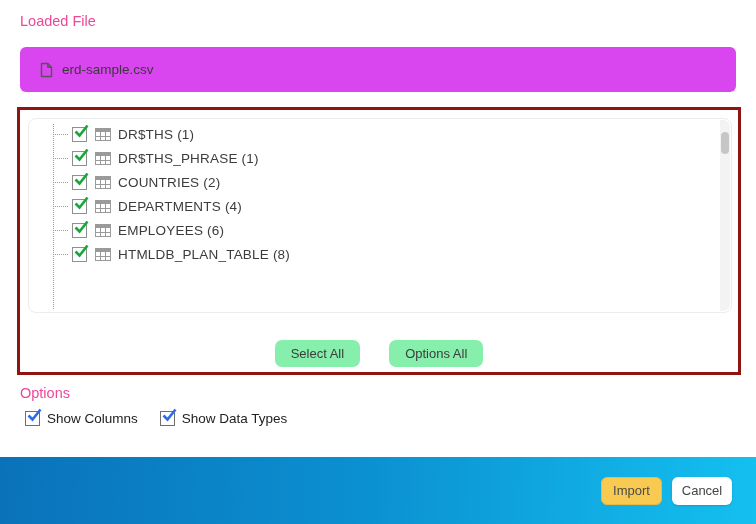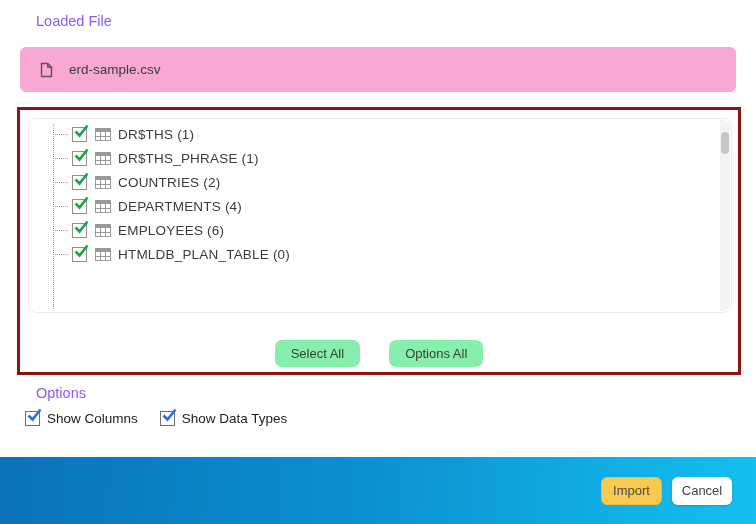--- a/index.html
+++ b/index.html
@@ -2,27 +2,27 @@
 <html><head>
 <meta charset="utf-8">
 <style>
   * { margin:0; padding:0; box-sizing:border-box; }
   html,body { background:#fff; }
   .app {
     position:relative; width:756px; height:524px; background:#ffffff;
     font-family:"Liberation Sans", sans-serif; overflow:hidden;
   }
   .section-label {
-    position:absolute; left:36px; font-size:14.5px; color:#8b5cf6;
+    position:absolute; left:20px; font-size:14.5px; color:#ec4899;
   }
   .loaded-file-label { top:13px; }
   .file-chip {
     position:absolute; left:20px; top:47px; width:716px; height:45px;
-    background:#f9a8d4; border-radius:6px; display:flex; align-items:center;
-    padding-left:20px; gap:16px;
+    background:#d946ef; border-radius:6px; display:flex; align-items:center;
+    padding-left:20px; gap:9px;
   }
   .file-chip .fname { font-size:13.5px; color:#3a3a3a; }
   .redbox {
     position:absolute; left:17px; top:107px; width:724px; height:268px;
     border:3px solid #8f1412; background:#fff;
   }
   .listbox {
     position:absolute; left:8px; top:8px; width:704px; height:195px;
     border:1px solid #ececec; border-radius:8px; background:#fff; overflow:hidden;
   }
@@ -195,21 +195,21 @@
                 <path d="M1.5 7.5 L5.5 11.5 L13.5 1.5" fill="none" stroke="#18a73c" stroke-width="2.6"></path>
               </svg>
             </span>
           <span class="tbl-icon">
               <svg width="16" height="13" viewBox="0 0 16 13">
                 <rect x="0.5" y="0.5" width="15" height="12" fill="#ffffff" stroke="#9a9a9a"></rect>
                 <rect x="1" y="1" width="14" height="3" fill="#9a9a9a"></rect>
                 <path d="M5.5 4 V12 M10.5 4 V12 M1 8.5 H15" stroke="#9a9a9a" fill="none"></path>
               </svg>
             </span>
-          <span class="tree-label">HTMLDB_PLAN_TABLE (0)</span>
+          <span class="tree-label">HTMLDB_PLAN_TABLE (8)</span>
         </div>
 
 
       </div>
       <div class="scroll-track">
         <div class="scroll-thumb"></div>
       </div>
     </div>
 
     <div class="list-actions">

